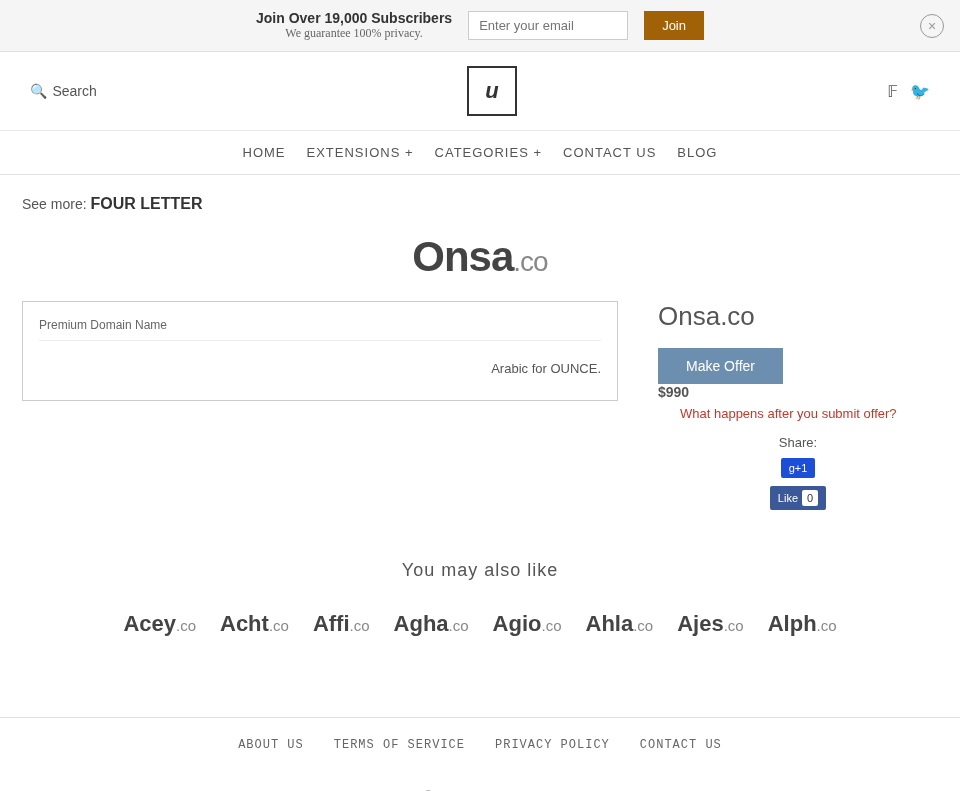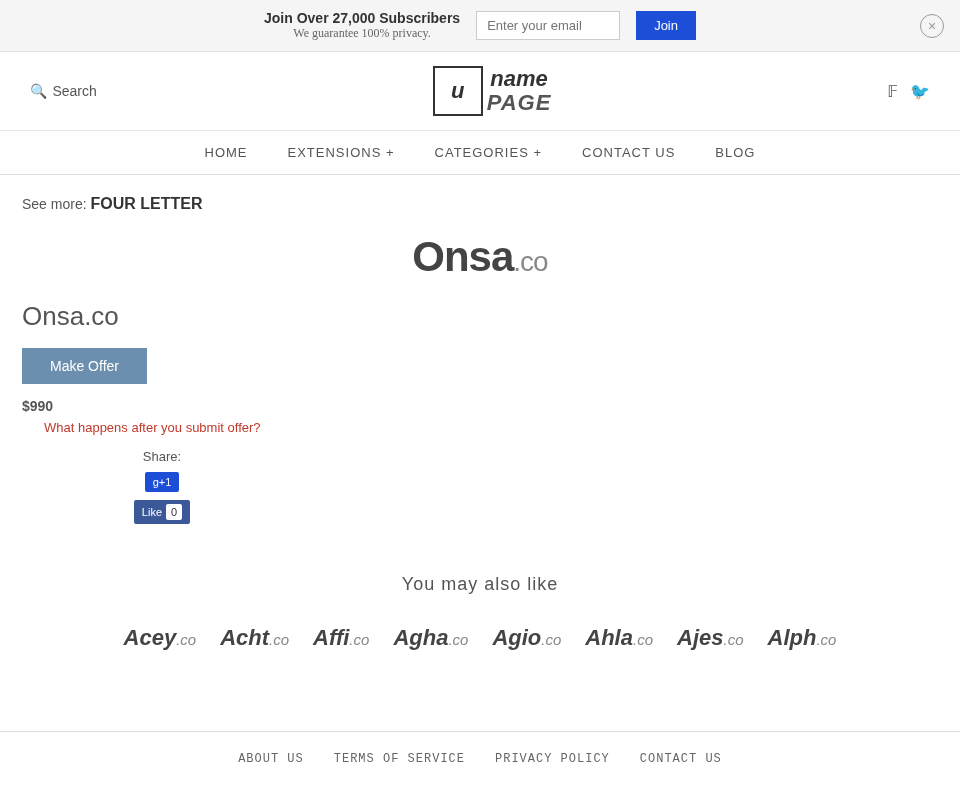--- a/index.html
+++ b/index.html
@@ -16,25 +16,25 @@
       gap: 16px;
       position: relative;
     }
     .top-banner-text { text-align: center; }
     .top-banner-text .main-text { font-size: 14px; font-weight: bold; color: #333; }
     .top-banner-text .sub-text { font-size: 12px; color: #666; font-family: Liberation Serif, serif; }
     .email-input {
       border: 1px solid #ccc;
       padding: 6px 10px;
       font-size: 13px;
-      width: 144px;
+      width: 160px;
       color: #737373;
     }
     .join-btn {
-      background: #1d4ed8;
+      background: #a16207;
       color: #fff;
       border: none;
       padding: 7px 18px;
       font-size: 13px;
       cursor: pointer;
     }
     .close-banner {
       position: absolute;
       right: 16px;
       top: 50%;
@@ -93,21 +93,21 @@
     .logo-text .name-part { font-size: 22px; font-weight: bold; color: #333; font-style: italic; }
     .logo-text .page-part { font-size: 22px; font-weight: bold; color: #555; font-style: italic; text-transform: uppercase; letter-spacing: 1px; }
     .social-links { display: flex; gap: 12px; align-items: center; }
     .social-link { color: #555; text-decoration: none; font-size: 16px; }
 
     
     .nav {
       border-bottom: 1px solid #e0e0e0;
       display: flex;
       justify-content: center;
-      gap: 40px;
+      gap: 21px;
       padding: 14px 0;
     }
     .nav-item {
       text-decoration: none;
       color: #555;
       font-size: 13px;
       letter-spacing: 1px;
       text-transform: uppercase;
       cursor: pointer;
     }
@@ -175,21 +175,20 @@
       color: #555;
       margin-bottom: 16px;
     }
     .make-offer-btn {
       background: #6c8faf;
       color: #fff;
       border: none;
       padding: 10px 28px;
       font-size: 14px;
       cursor: pointer;
-      margin-bottom: 14px;
       display: block;
     }
     .offer-hint {
       font-size: 13px;
       color: #555;
       display: flex;
       align-items: center;
       gap: 4px;
       margin-bottom: 4px;
     }
@@ -253,21 +252,20 @@
       font-size: 18px;
       color: #555;
       margin-bottom: 30px;
       letter-spacing: 1px;
     }
     .similar-domains {
       display: flex;
       justify-content: center;
       gap: 24px;
       flex-wrap: wrap;
-      font-style: italic;
     }
     .similar-domain {
       font-size: 22px;
       font-weight: bold;
       color: #444;
       text-decoration: none;
       cursor: pointer;
     }
     .similar-domain .tld {
       font-size: 15px;
@@ -300,42 +298,38 @@
     }
     .footer-copyright a { color: #555; text-decoration: none; }
 
     .arrow-right { font-size: 12px; color: #888; }
   </style>
 </head>
 <body>
 
 <div class="top-banner">
   <div class="top-banner-text">
-    <div class="main-text">Join Over 27,000 Subscribers</div>
+    <div class="main-text">Join Over 19,000 Subscribers</div>
     <div class="sub-text">We guarantee 100% privacy.</div>
   </div>
   <input class="email-input" type="email" placeholder="Enter your email" style="">
   <button class="join-btn">Join</button>
   <button class="close-banner">×</button>
 </div>
 
 <div class="header">
   <a class="search-link">
     <span class="search-icon">🔍</span>
     <span>Search</span>
   </a>
   <div class="logo-container">
     <a class="logo">
       <div class="logo-icon-box">
         <span>u</span>
       </div>
-      <div class="logo-text">
-        <span class="name-part">name</span>
-        <span class="page-part">PAGE</span>
-      </div>
     </a>
   </div>
   <div class="social-links">
     <a class="social-link">
       <span>𝔽</span>
     </a>
     <a class="social-link">
       <span>🐦</span>
     </a>
   </div>
@@ -356,20 +350,24 @@
   </div>
 
   <div class="domain-display">
     <span class="domain-logo-text">
       <span>Onsa</span><span class="tld">.co</span>
     </span>
   </div>
 
   <div class="main-section">
 
+    <div class="domain-card">
+      <div class="domain-card-label">Premium Domain Name</div>
+      <div class="domain-card-desc">Arabic for OUNCE.</div>
+    </div>
 
     <div class="offer-panel">
       <div class="offer-domain-name">Onsa.co</div>
       <button class="make-offer-btn">Make Offer</button>
       <div class="offer-price">$990</div>
       <a class="offer-link">What happens after you submit offer?</a>
       <div class="share-row">
         <span>Share:</span>
         <button class="gplus-btn">g+1</button>
         <button class="fb-like">

